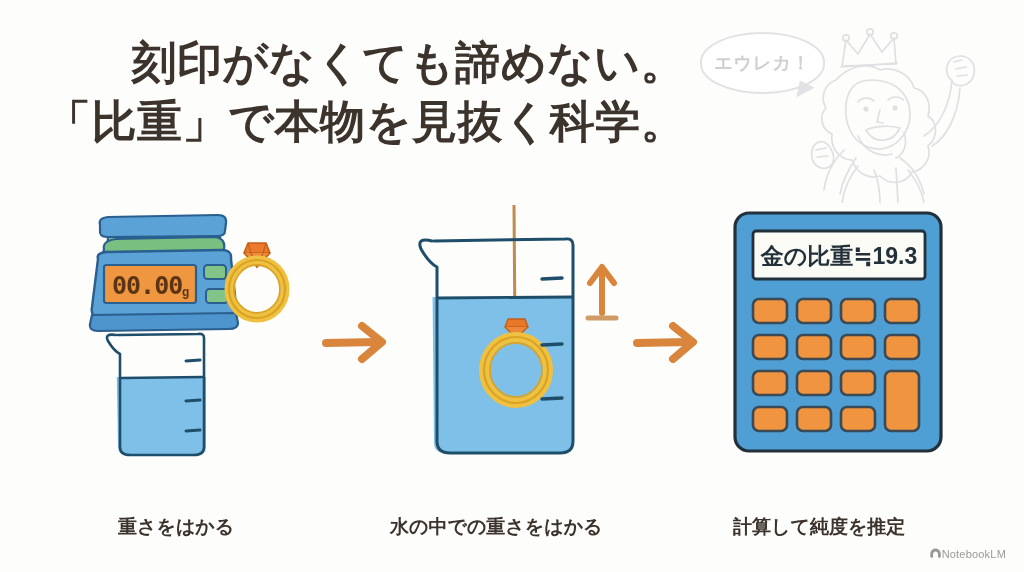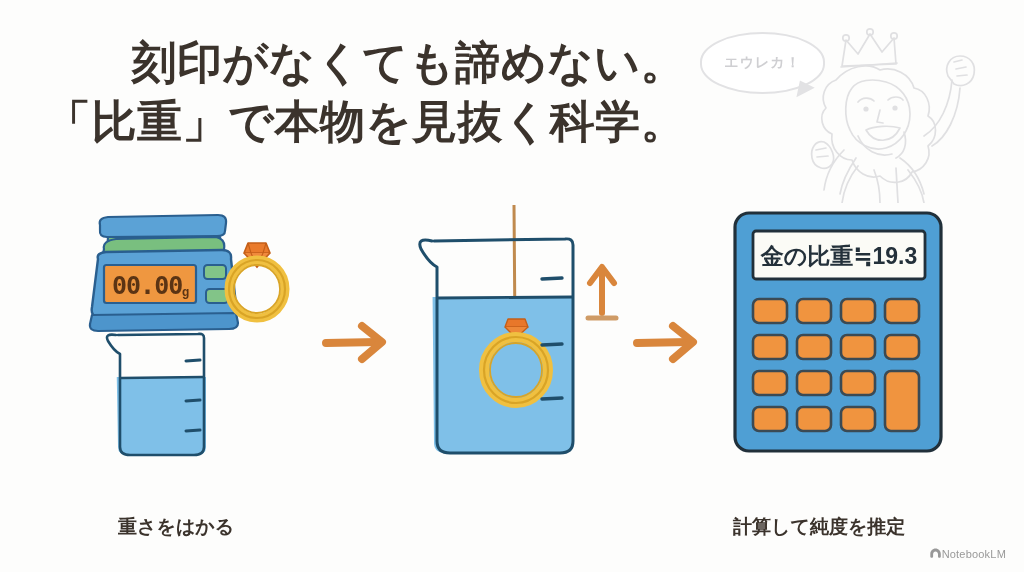--- a/index.html
+++ b/index.html
@@ -51,21 +51,21 @@
     border-radius: 50% / 48%;
     background: #ffffff;
     box-sizing: border-box;
   }
   .bubble-text {
     position: absolute;
     inset: 0;
     display: flex;
     align-items: center;
     justify-content: center;
-    font-size: 14px;
+    font-size: 18px;
     font-weight: 600;
     color: #cfcfd2;
     letter-spacing: 1px;
   }
   .bubble-tail {
     position: absolute;
     left: 98px;
     top: 50px;
     width: 0; height: 0;
     border-left: 16px solid #e2e2e4;
@@ -291,20 +291,21 @@
       <path d="M132 140 L152 139" stroke="#1f4e6b" stroke-width="3.4" stroke-linecap="round"></path>
       <path d="M132 194 L152 193" stroke="#1f4e6b" stroke-width="3.4" stroke-linecap="round"></path>
 
       <g>
         <path d="M192 108 L192 64" stroke="#d9863c" stroke-width="6" stroke-linecap="round"></path>
         <path d="M180 78 L192 62 L204 78" fill="none" stroke="#d9863c" stroke-width="6" stroke-linecap="round" stroke-linejoin="round"></path>
         <path d="M178 113 L206 113" stroke="#cf9b66" stroke-width="5" stroke-linecap="round"></path>
       </g>
     </svg>
   </div>
+  <div class="caption cap-2">水の中での重さをはかる</div>
 
   <div class="arrow arrow-2">
     <svg viewBox="0 0 74 48" width="74" height="48" fill="none" stroke="#d9863c" stroke-width="8" stroke-linecap="round" stroke-linejoin="round">
       <path d="M4 25 L56 24"></path>
       <path d="M40 8 L60 24 L40 41"></path>
     </svg>
   </div>
 
   <div class="step step-3">
     <svg viewBox="0 0 240 255" width="240" height="255">

